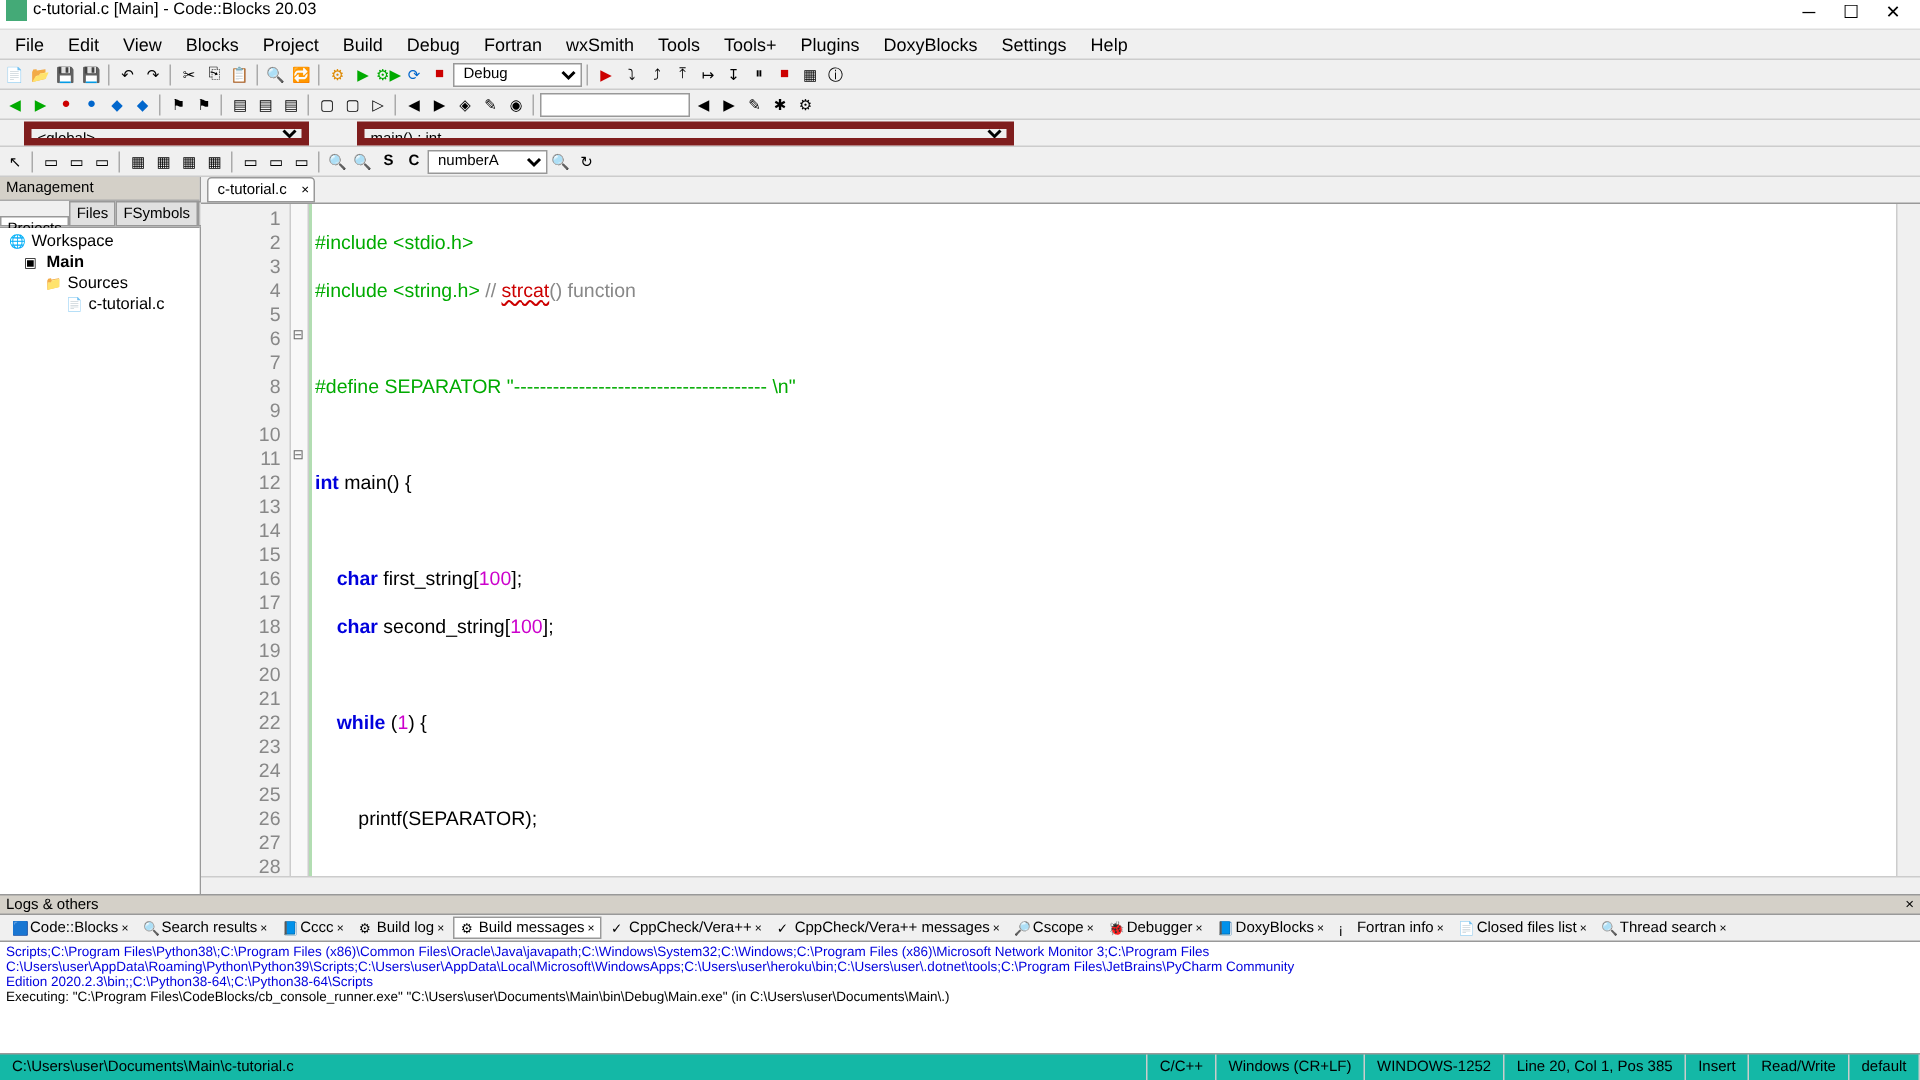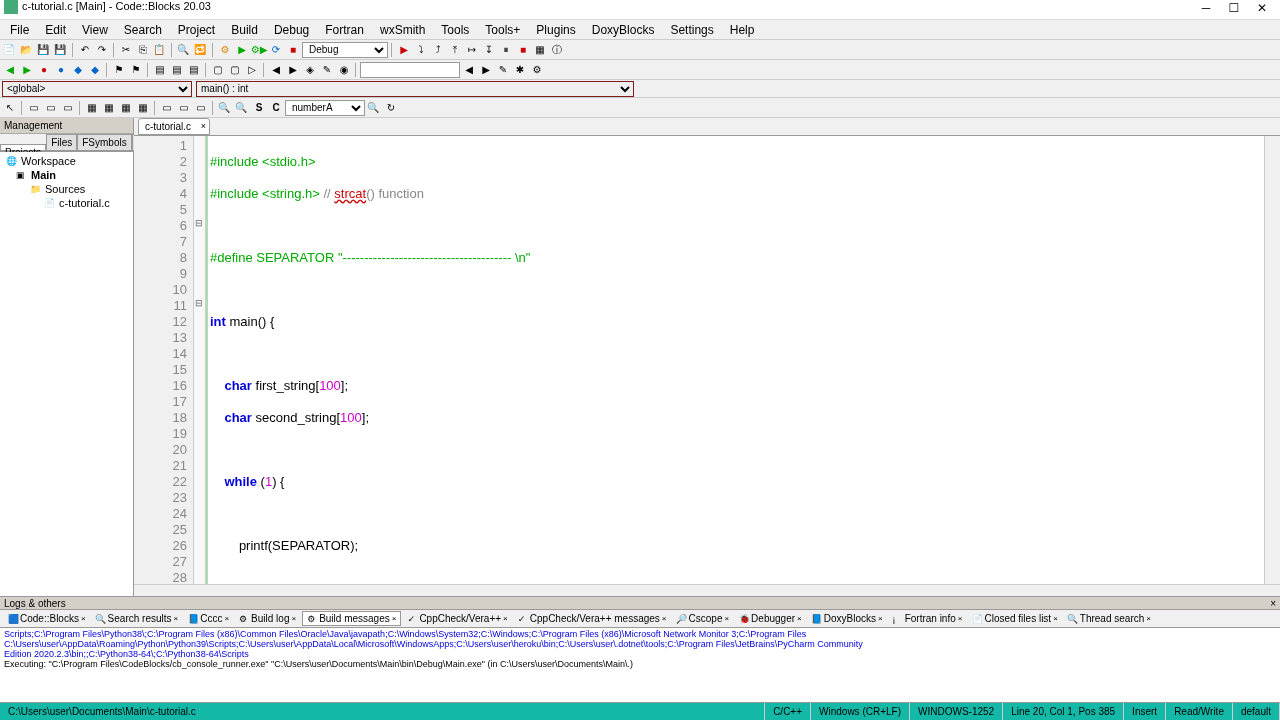--- a/index.html
+++ b/index.html
@@ -8,21 +8,21 @@
 .title-icon { width: 14px; height: 14px; background: #4a7; margin-right: 4px; }
 .title-text { flex: 1; font-size: 11px; }
 .win-btn { width: 28px; height: 16px; display: flex; align-items: center; justify-content: center; font-size: 12px; cursor: pointer; }
 .menu-bar { height: 20px; display: flex; align-items: center; padding: 0 2px; background: #f0f0f0; border-bottom: 1px solid #ccc; }
 .menu-item { padding: 2px 8px; font-size: 12px; cursor: pointer; }
 .toolbar { height: 20px; display: flex; align-items: center; padding: 1px 2px; background: #f0f0f0; border-bottom: 1px solid #ccc; gap: 1px; }
 .tool-btn { width: 16px; height: 16px; display: flex; align-items: center; justify-content: center; cursor: pointer; font-size: 10px; }
 .tb-sep { width: 2px; height: 14px; border-left: 1px solid #aaa; margin: 0 2px; }
 .tb-combo { height: 16px; font-size: 10px; border: 1px solid #999; background: #fff; padding: 0 2px; }
 .context-bar { height: 18px; display: flex; align-items: center; background: #f0f0f0; border-bottom: 1px solid #ccc; }
-.ctx-combo { height: 16px; font-size: 10px; border: 1px solid #7f1d1d; margin: 0 2px; }
+.ctx-combo { height: 16px; font-size: 10px; border: 5px solid #7f1d1d; margin: 0 16px; }
 .main-area { display: flex; height: 478px; }
 .mgmt-panel { width: 134px; border-right: 1px solid #999; background: #f0f0f0; display: flex; flex-direction: column; }
 .mgmt-title { height: 16px; background: #d4d0c8; font-size: 10px; padding: 0 4px; display: flex; align-items: center; border-bottom: 1px solid #aaa; }
 .mgmt-tabs { height: 18px; display: flex; border-bottom: 1px solid #999; }
 .mgmt-tab { padding: 2px 4px; font-size: 10px; border: 1px solid #999; background: #e0e0e0; cursor: pointer; }
 .mgmt-tab.active { background: #fff; margin-top: 10px; }
 .tree { flex: 1; background: #fff; padding: 2px; font-size: 11px; }
 .tree-item { padding: 1px 0 1px 4px; display: flex; align-items: center; gap: 3px; }
 .tree-indent1 { padding-left: 14px; }
 .tree-indent2 { padding-left: 28px; }
@@ -63,21 +63,21 @@
   <span class="title-text">c-tutorial.c [Main] - Code::Blocks 20.03</span>
   <div class="win-btn">─</div>
   <div class="win-btn">☐</div>
   <div class="win-btn">✕</div>
 </div>
 
 <div class="menu-bar">
   <span class="menu-item">File</span>
   <span class="menu-item">Edit</span>
   <span class="menu-item">View</span>
-  <span class="menu-item">Search</span>
+  <span class="menu-item">Blocks</span>
   <span class="menu-item">Project</span>
   <span class="menu-item">Build</span>
   <span class="menu-item">Debug</span>
   <span class="menu-item">Fortran</span>
   <span class="menu-item">wxSmith</span>
   <span class="menu-item">Tools</span>
   <span class="menu-item">Tools+</span>
   <span class="menu-item">Plugins</span>
   <span class="menu-item">DoxyBlocks</span>
   <span class="menu-item">Settings</span>

